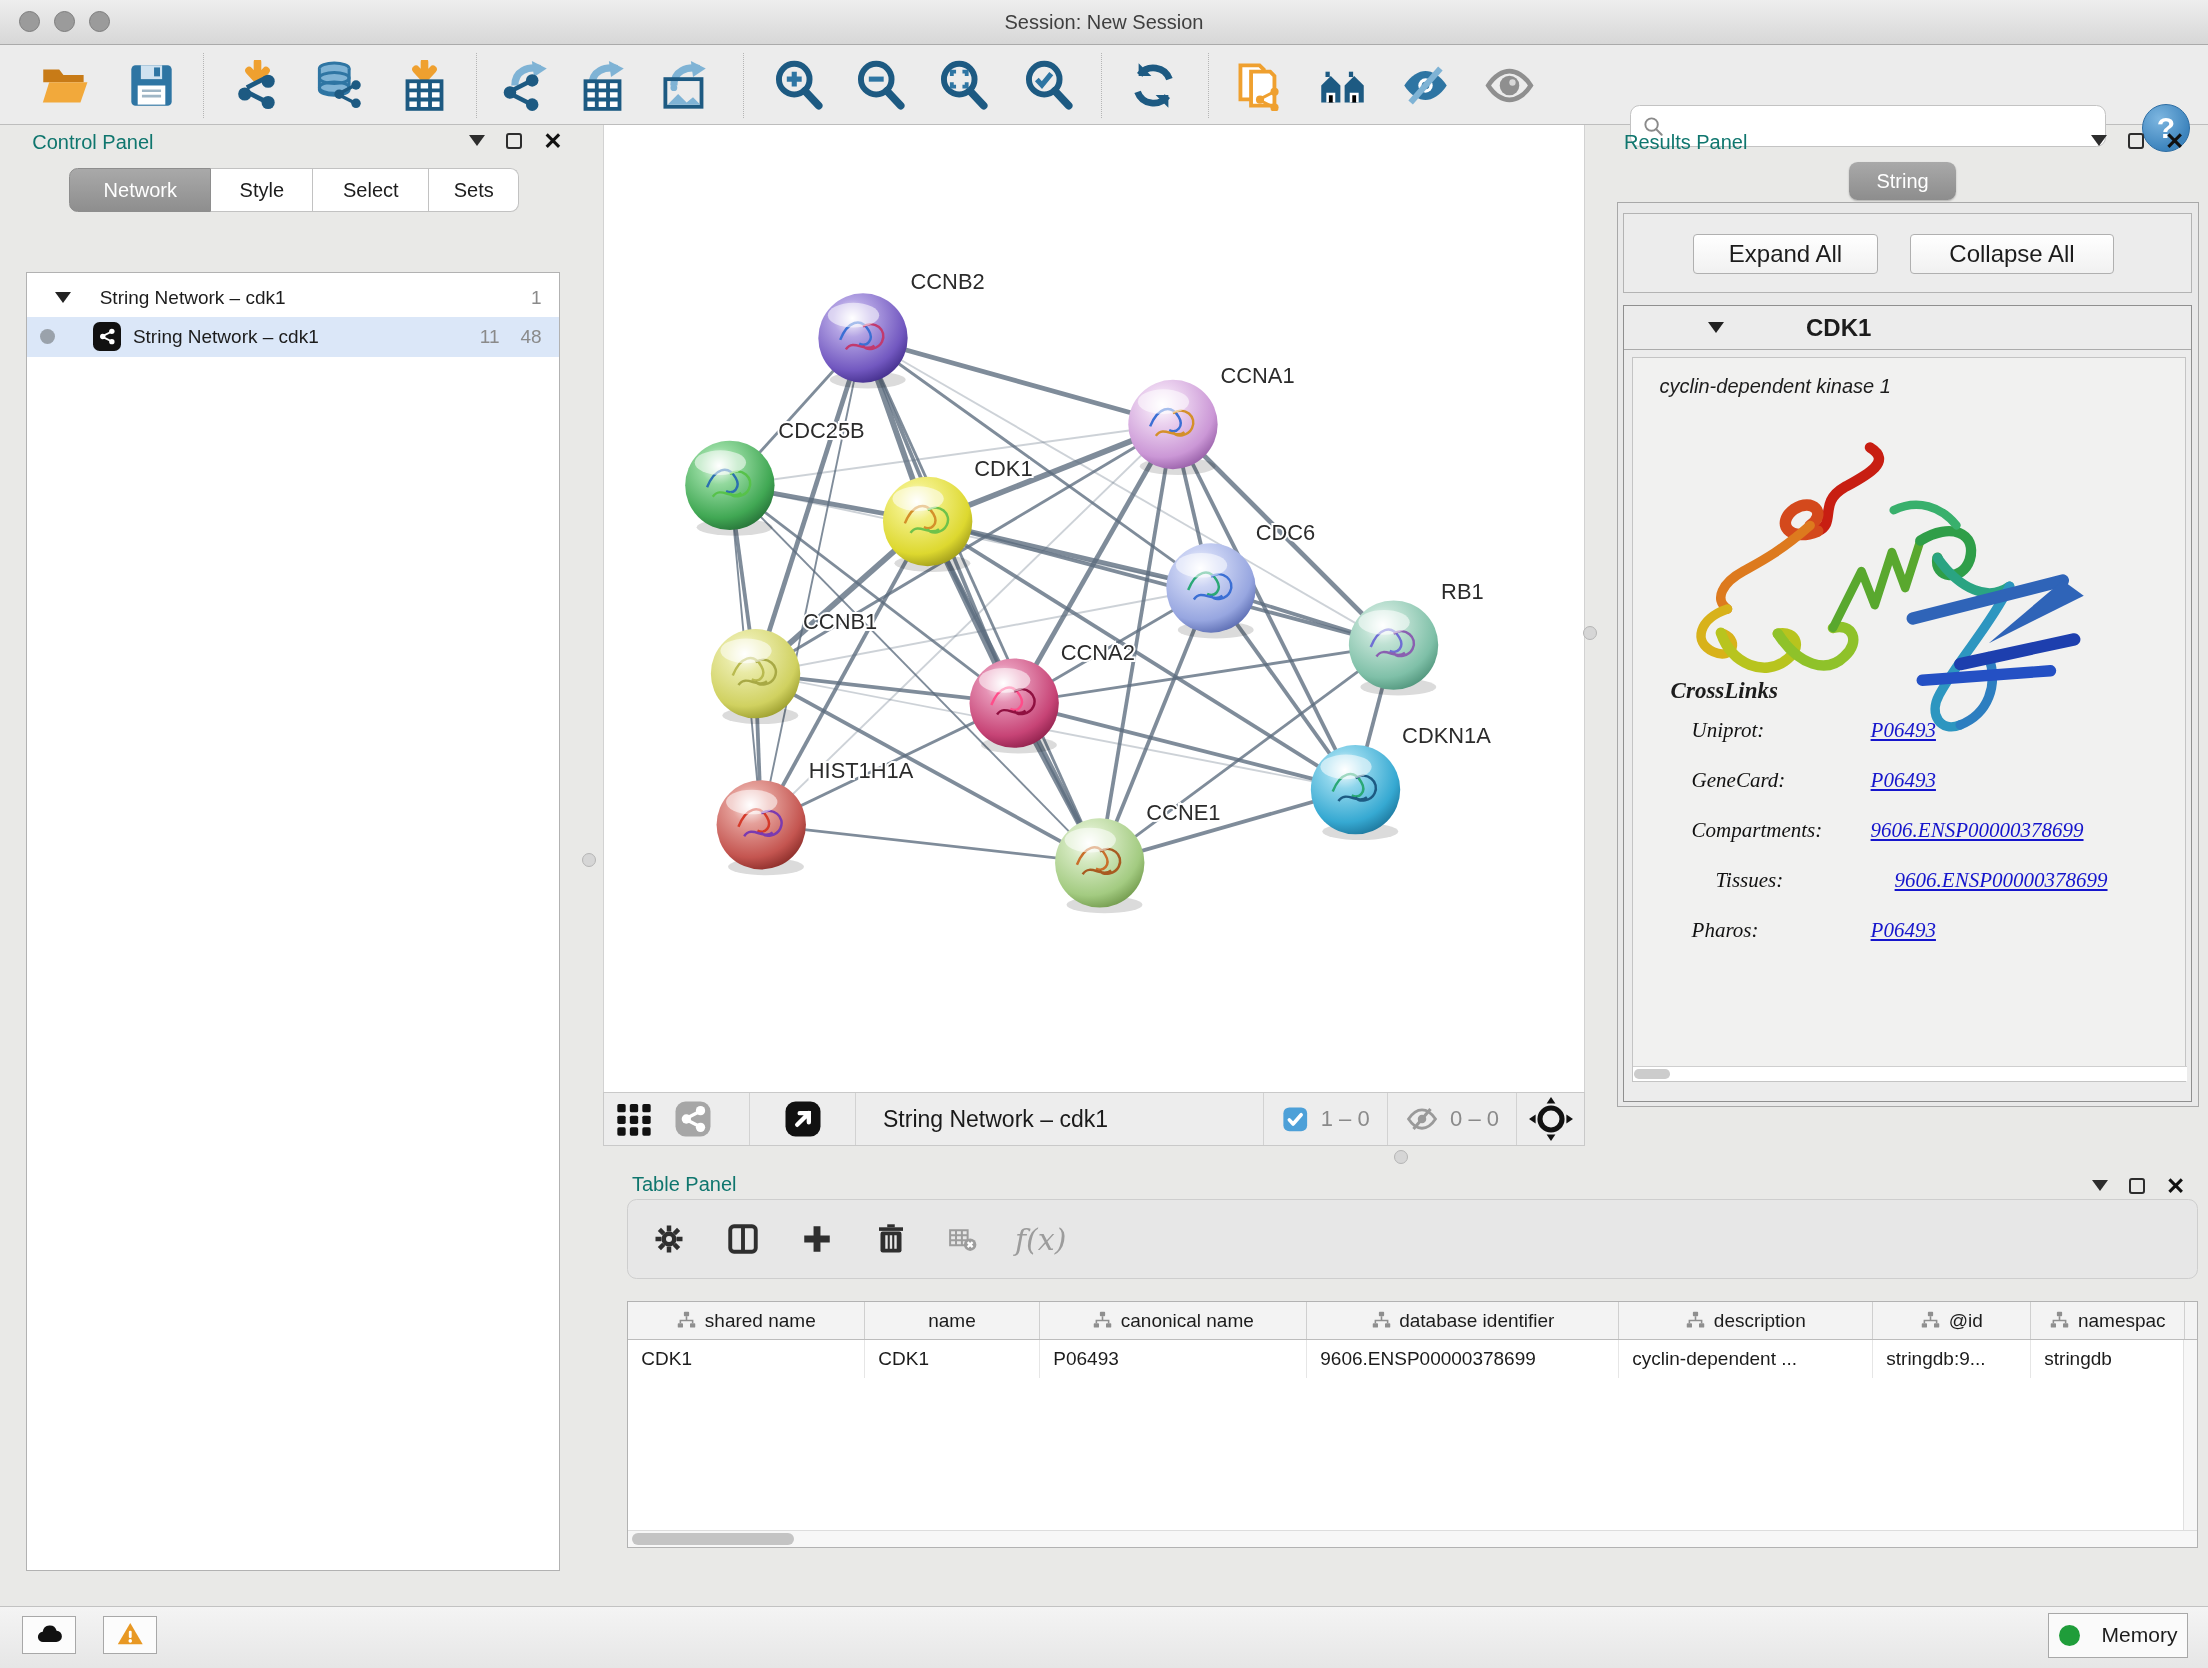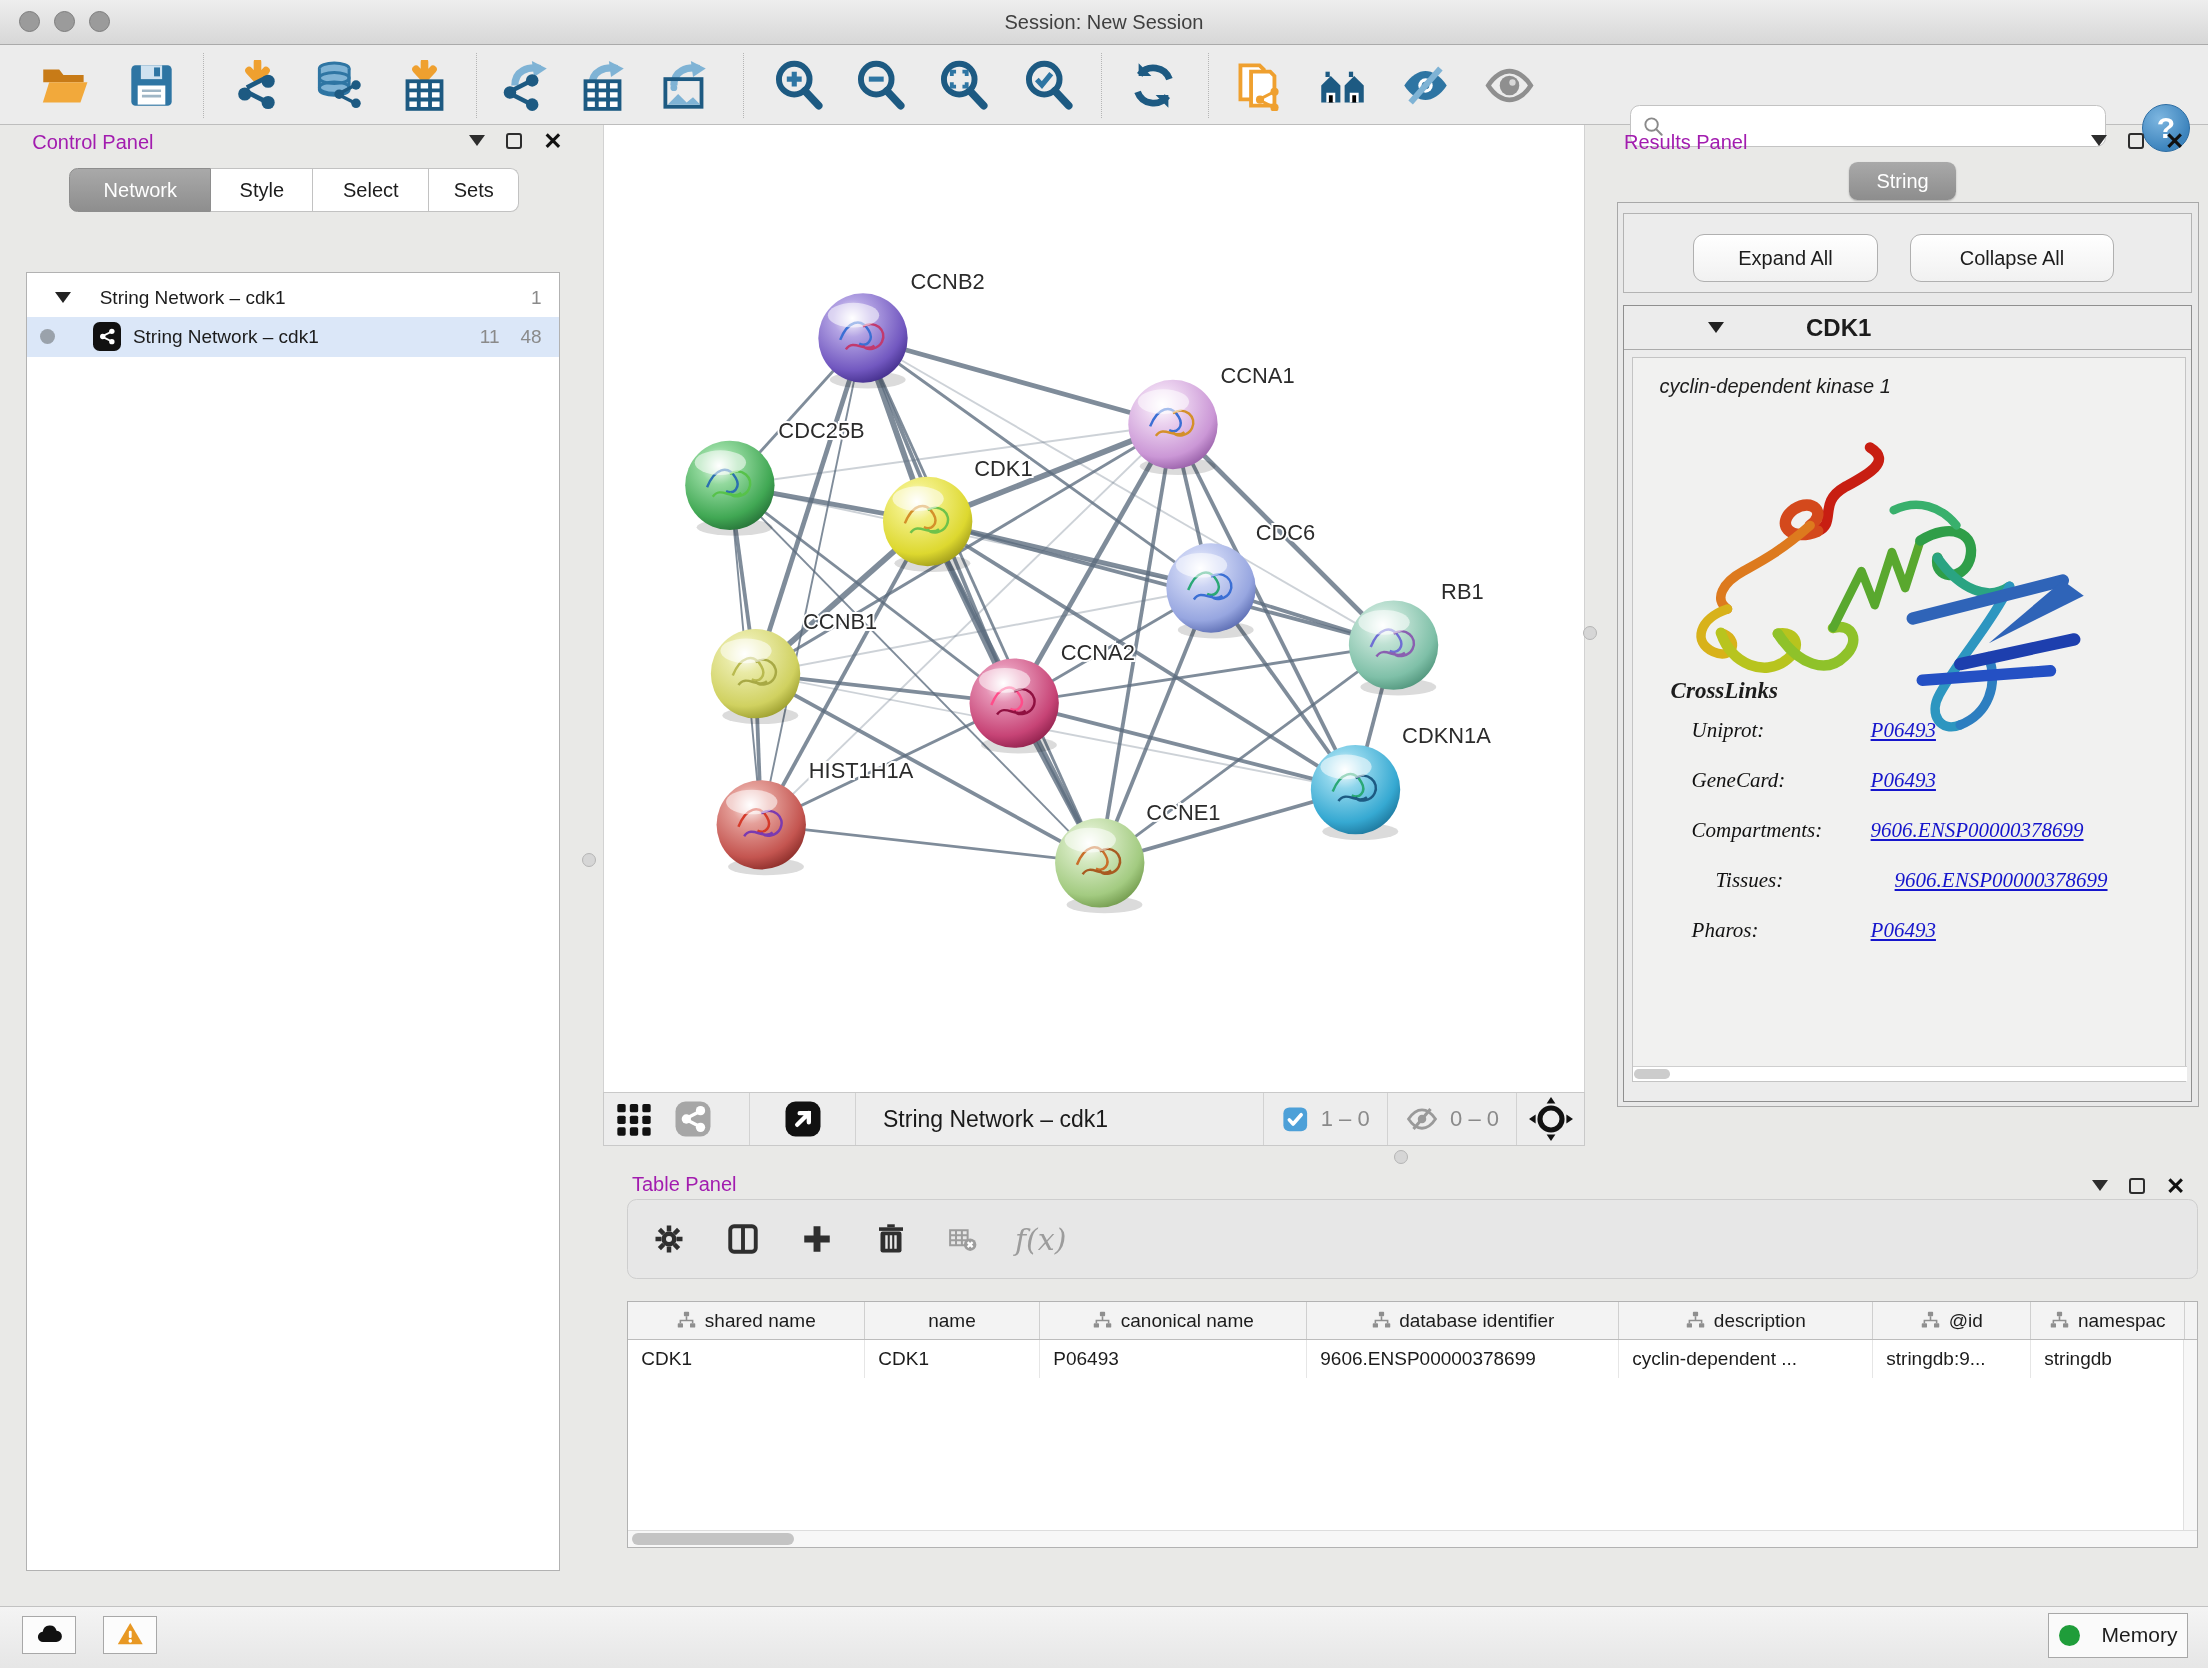--- a/index.html
+++ b/index.html
@@ -28,21 +28,21 @@
     display:flex; align-items:center; padding-left:11.4px; }
   .searchbox svg { width:23px; height:23px; }
   .searchbox input { border:none; outline:none; flex:1; font-size:19px; height:34px;
     font-family:"Liberation Sans",sans-serif; background:transparent; padding-left:7.6px;}
   .helpbtn { position:absolute; left:2142px; top:59px; width:48px; height:48px; border-radius:50%;
     background:radial-gradient(circle at 35% 30%, #7db6e0, #3d84bd 70%); color:#fff;
     font-size:30px; font-weight:bold; display:flex; align-items:center; justify-content:center;
     border:1px solid #2d6da3; }
 
   
-  .panel-title { font-size:20px; color:#a21caf; }
+  .panel-title { font-size:20px; color:#0f766e; }
   .ph-icons { position:absolute; display:flex; gap:21px; align-items:center; }
   .ph-col { width:0; height:0; border-left:8.6px solid transparent; border-right:8.6px solid transparent;
     border-top:11.4px solid #2d2d2d; }
   .ph-float { width:16px; height:16px; border:2.4px solid #2d2d2d; border-radius:2.9px; }
   .ph-close { font-size:23px; font-weight:bold; color:#111; line-height:16px; }
 
   
   .ctrl-tabs { position:absolute; display:flex; }
   .ctab { height:44px; display:flex; align-items:center; justify-content:center;
     background:#ffffff; border:1px solid #c2c2c2; border-left:none; font-size:20px; }
@@ -69,22 +69,22 @@
   .nb-item { display:flex; align-items:center; justify-content:center; }
   .grip { position:absolute; width:14.3px; height:14.3px; border-radius:50%; background:#d6d6d6;
     border:1px solid #b5b5b5; }
 
   
   .stringtab { position:absolute; background:linear-gradient(#a9a9a9,#8d8d8d); color:#fff;
     border-radius:8.6px; font-size:20px; display:flex; align-items:center; justify-content:center;
     box-shadow:0 1px 1.9px rgba(0,0,0,.25); }
   .rp-outer { position:absolute; border:1px solid #a8a8a8; background:#e9e9e9; }
   .rp-btnbox { position:absolute; border:1px solid #b3b3b3; background:#ececec; }
-  .rp-btn { position:absolute; height:48px; background:linear-gradient(#ffffff,#f1f1f1);
-    border:1px solid #b0b0b0; border-radius:11px; font-size:20px; display:flex;
+  .rp-btn { position:absolute; height:40px; background:linear-gradient(#ffffff,#f1f1f1);
+    border:1px solid #b0b0b0; border-radius:4px; font-size:24px; display:flex;
     align-items:center; justify-content:center; }
   .cdk-box { position:absolute; border:1px solid #8f8f8f; background:#ececec; }
   .cdk-head { position:absolute; left:0; top:0; width:100%; height:44px; border-bottom:1px solid #ababab;
     display:flex; align-items:center; }
   .cdk-inner { position:absolute; background:#f1f1f0; border:1px solid #c4c4c4;font-style:italic; }
   .serif { font-family:"Liberation Serif", serif; }
   .xl-label { font-size:21px; color:#111; }
   .xl-value { font-size:21px; color:#1515cc; text-decoration:underline; }
 
   

